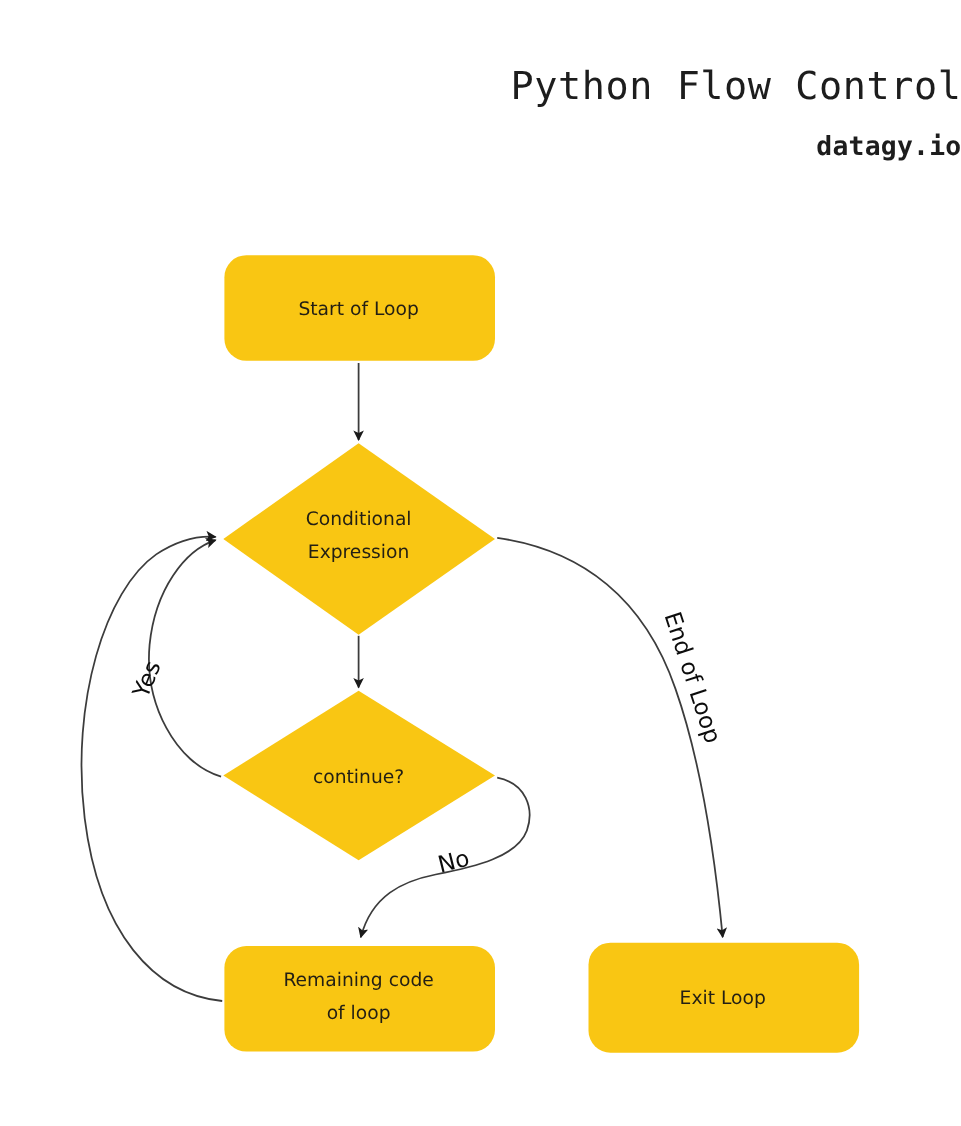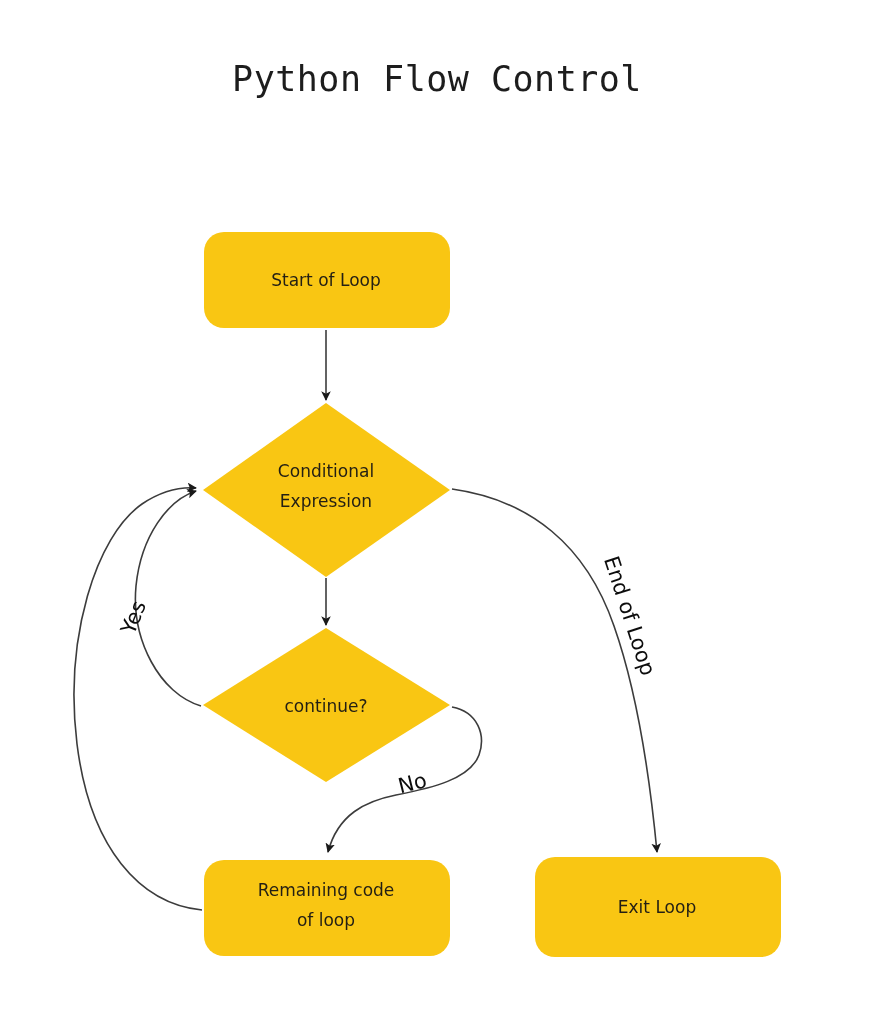--- a/index.html
+++ b/index.html
@@ -19,21 +19,21 @@
     left: 0;
     top: 0;
     width: 874px;
     height: 1024px;
   }
   .title-block {
     position: absolute;
     left: 0;
     top: 56px;
     width: 874px;
-    text-align: center;
+    text-align: right;
     font-family: "DejaVu Sans Mono", monospace;
     color: #1d1d1d;
     line-height: 1.34;
     letter-spacing: 0.5px;
   }
   .title-line {
     font-size: 35px;
     font-weight: 400;
     display: block;
   }
@@ -54,20 +54,21 @@
   .edge-label {
     font-size: 21px;
     fill: #0c0c0c;
   }
 </style>
 </head>
 <body>
 
 <div class="title-block">
   <span class="title-line">Python Flow Control</span>
+  <span class="subtitle-line">datagy.io</span>
 </div>
 
 <svg id="canvas" viewBox="0 0 874 1024">
   <defs>
     <marker id="arrow" viewBox="0 0 10 10" refX="9" refY="5" markerWidth="6" markerHeight="6" orient="auto-start-reverse">
       <path d="M 0 0 L 10 5 L 0 10 L 2.4 5 z" fill="#1a1a1a"></path>
     </marker>
   </defs>
 
   <g fill="none" stroke="#3c3c3c" stroke-width="1.6">

